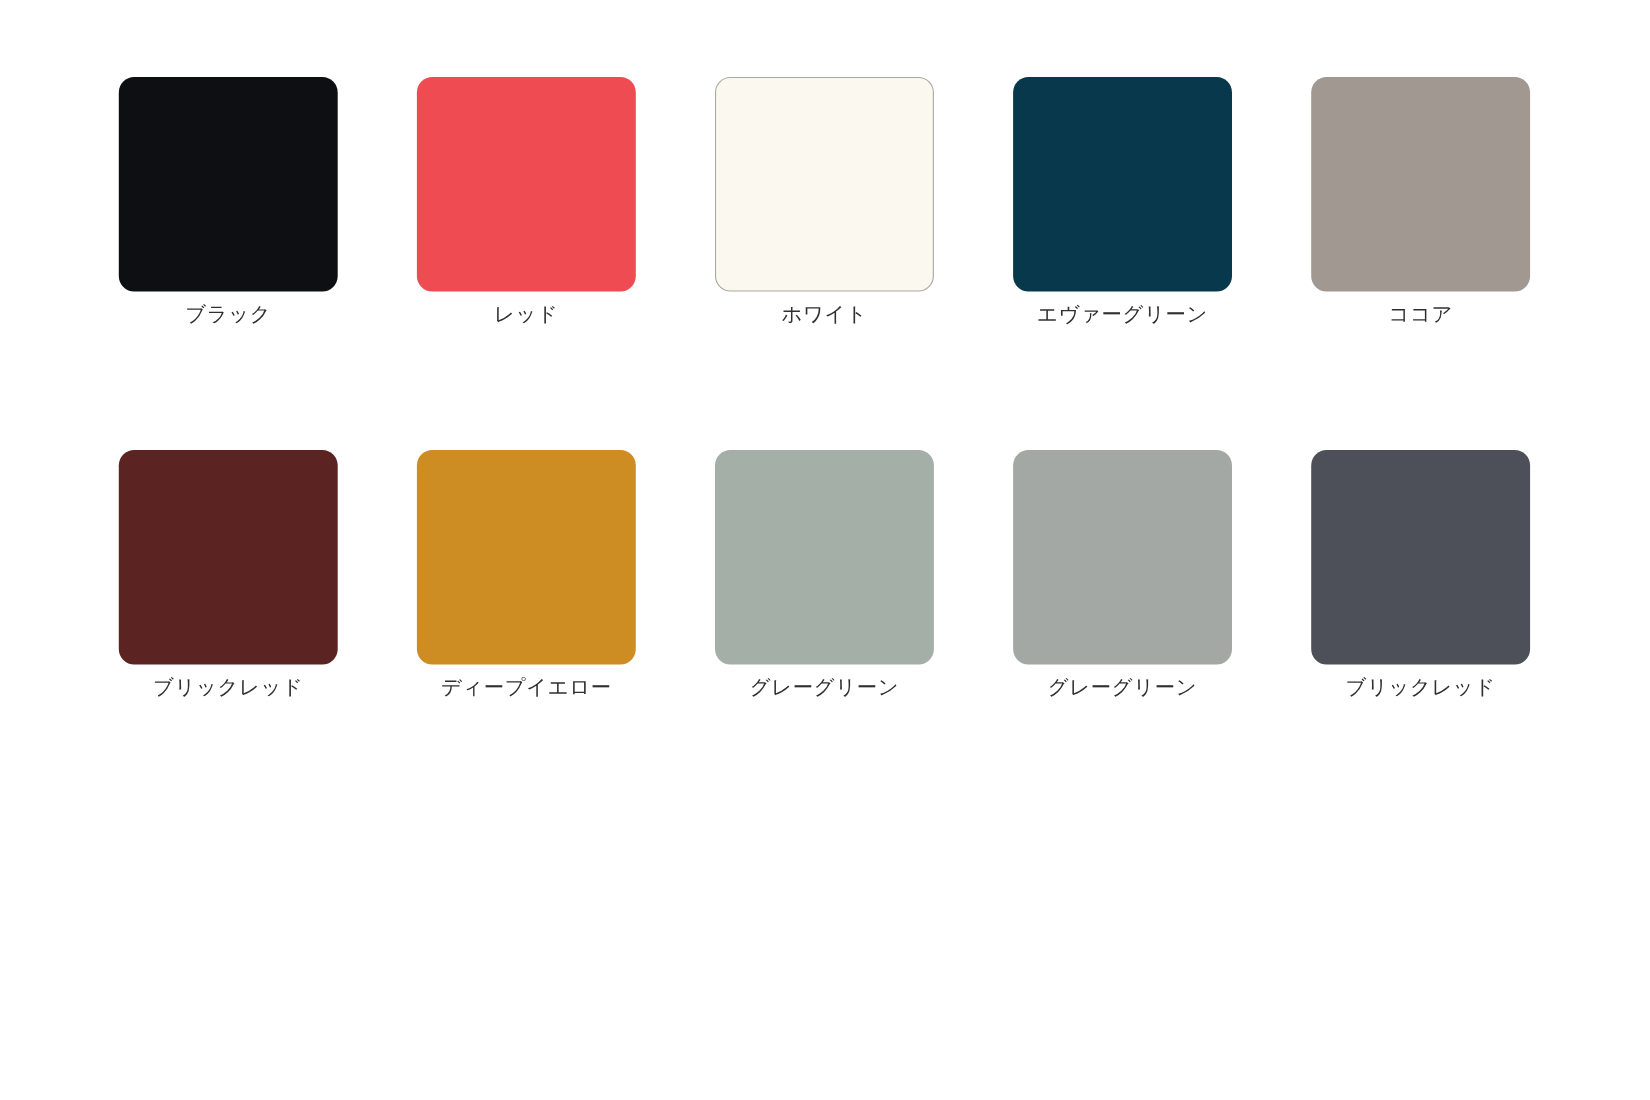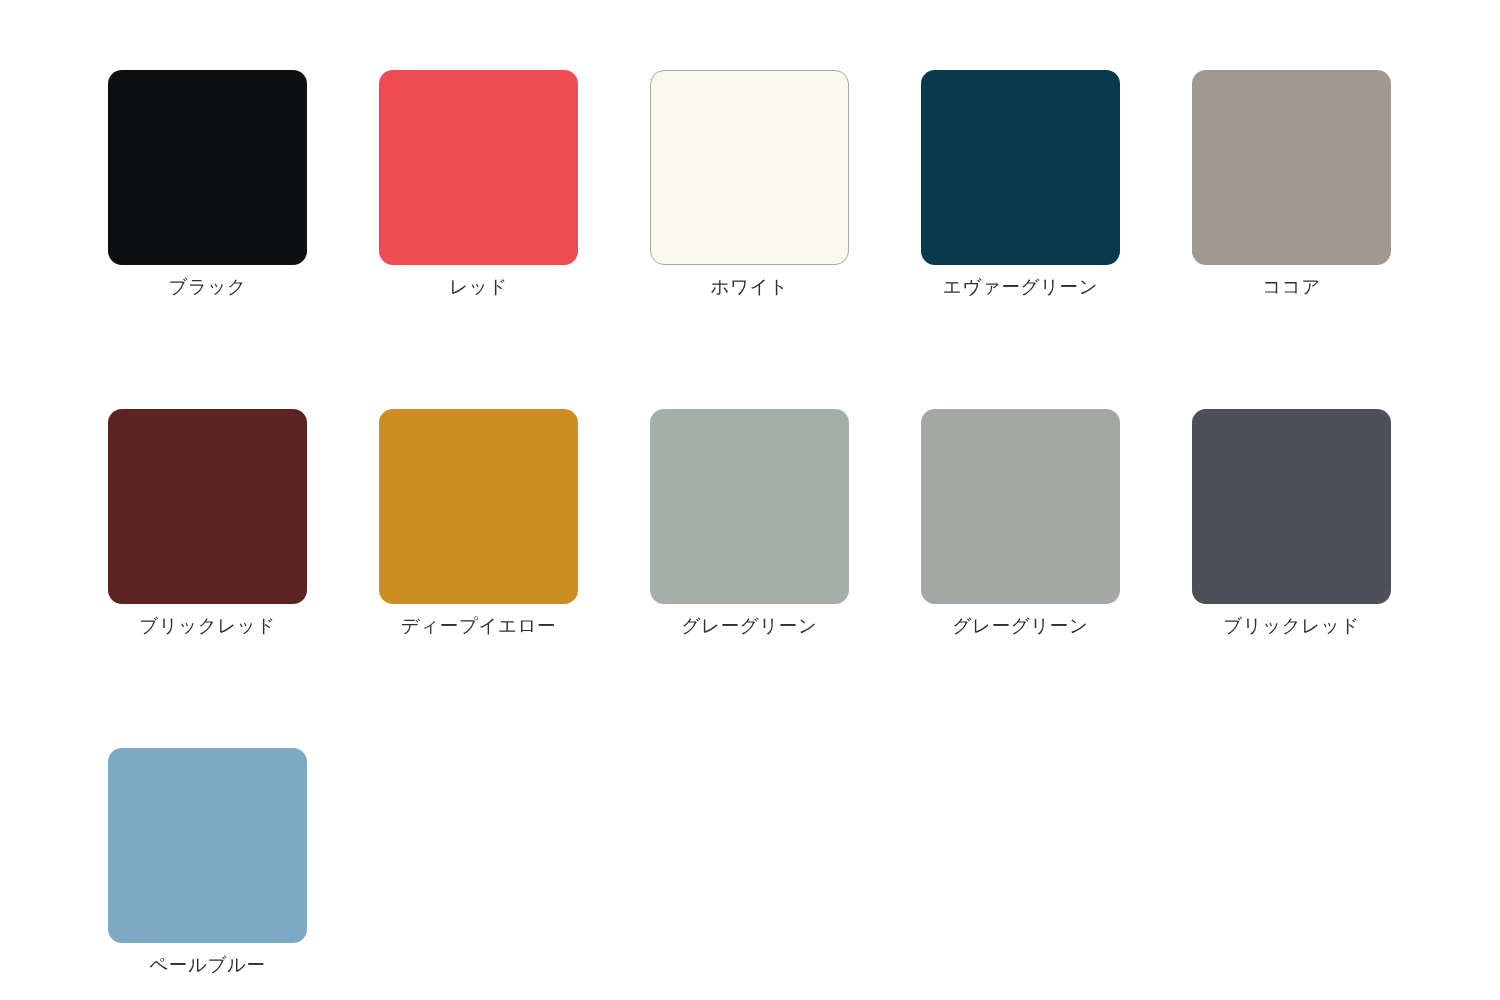--- a/index.html
+++ b/index.html
@@ -92,17 +92,13 @@
       <div class="swatch-label">グレーグリーン</div>
     </div>
     <div class="swatch-cell">
       <div class="swatch-chip" style="background-color: rgb(164, 168, 164);"></div>
       <div class="swatch-label">グレーグリーン</div>
     </div>
     <div class="swatch-cell">
       <div class="swatch-chip" style="background-color: rgb(77, 80, 88);"></div>
       <div class="swatch-label">ブリックレッド</div>
     </div>
-    <div class="swatch-cell">
-      <div class="swatch-chip" style="background-color: rgb(124, 170, 196);"></div>
-      <div class="swatch-label">ペールブルー</div>
-    </div>
   </div>
 
 </body></html>

